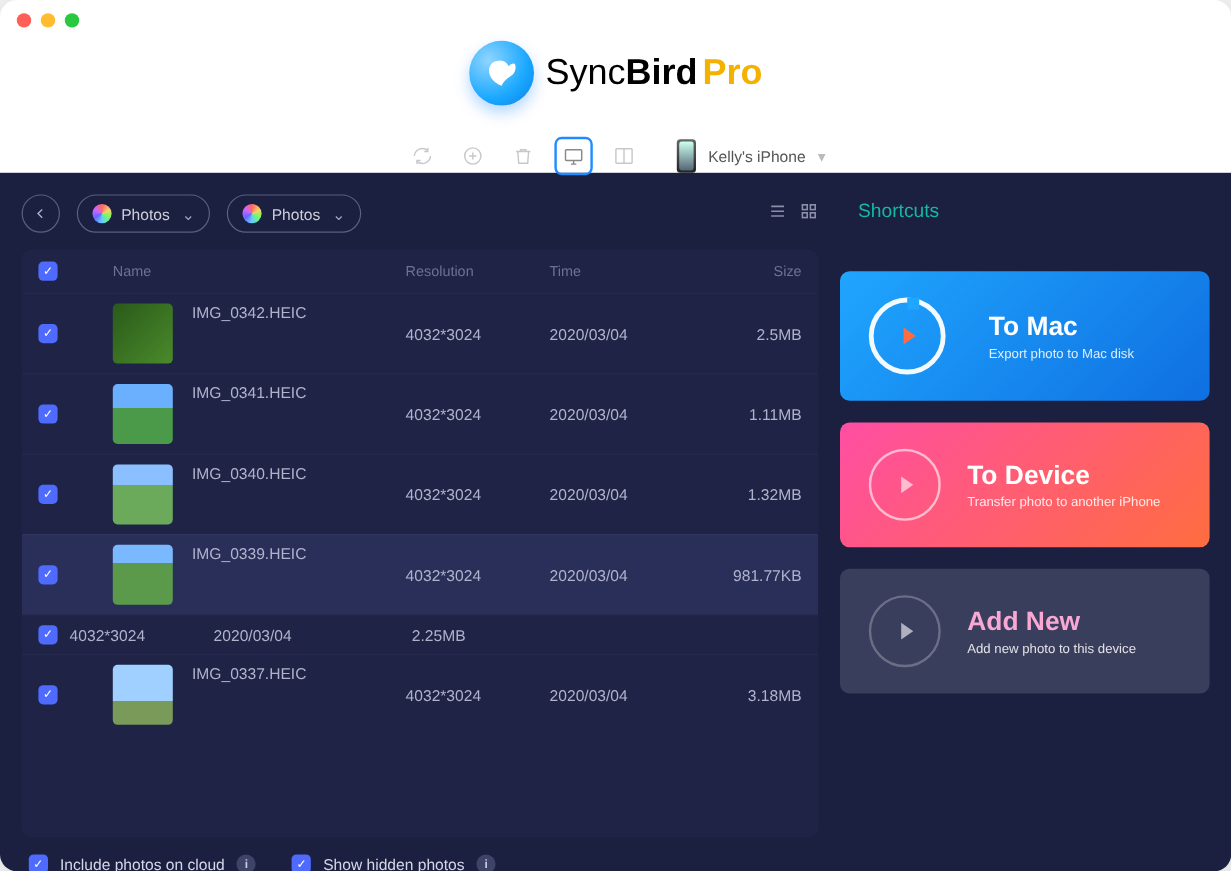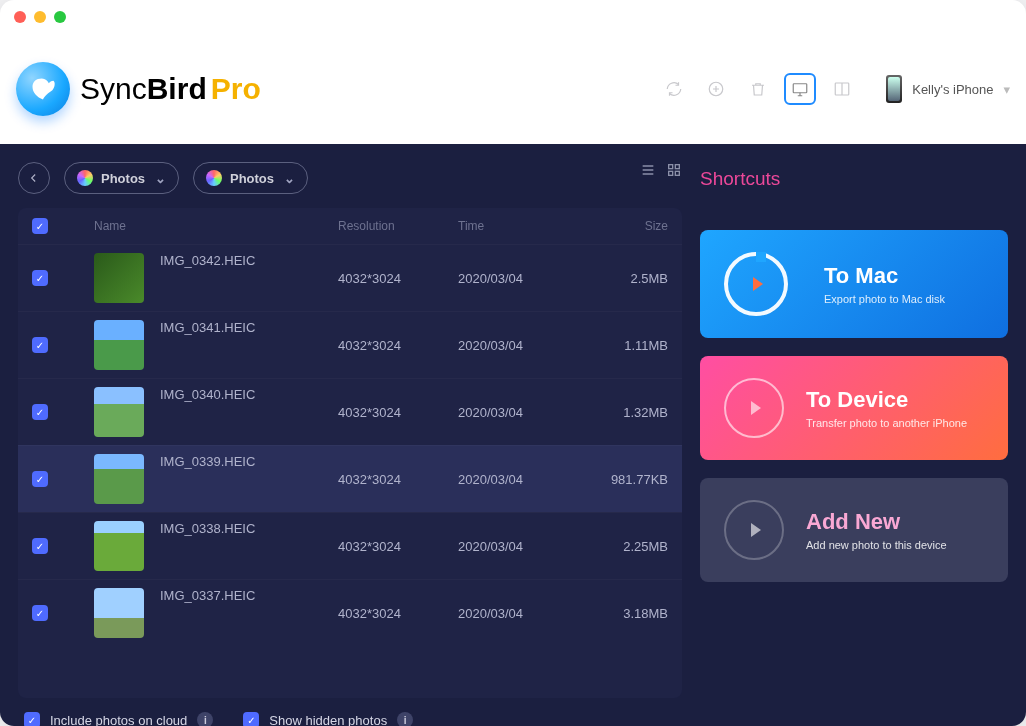--- a/index.html
+++ b/index.html
@@ -2,38 +2,38 @@
 <html><head>
 <meta charset="utf-8">
 <style>
   html,body{margin:0;padding:0;font-family:-apple-system,BlinkMacSystemFont,"Segoe UI",Helvetica,Arial,sans-serif;background:#f5f5f7;}
   .window{width:1026px;height:726px;margin:0 auto;background:#fff;border-radius:14px;box-shadow:0 4px 30px rgba(0,0,0,.15);overflow:hidden;position:relative;}
   .titlebar{height:34px;display:flex;align-items:center;padding:0 14px;gap:8px;}
   .traffic{width:12px;height:12px;border-radius:50%;}
   .tl-red{background:#ff5f57;}
   .tl-yellow{background:#febc2e;}
   .tl-green{background:#28c840;}
-  .header{height:110px;display:flex;align-items:center;padding:0 16px;justify-content:space-between;}
+  .header{height:110px;display:flex;align-items:center;padding:0 36px;justify-content:space-between;flex-direction:column;}
   .logo-wrap{display:flex;align-items:center;gap:10px;}
   .logo-badge{width:54px;height:54px;border-radius:50%;background:radial-gradient(circle at 30% 30%,#8fd5ff,#1aa8ff 60%,#0a7de0);display:flex;align-items:center;justify-content:center;box-shadow:0 6px 12px rgba(0,120,255,.3);}
   .logo-badge svg{width:28px;height:28px;}
   .logo-text{font-size:30px;font-weight:400;color:#000;}
   .logo-text .b{font-weight:700;}
   .logo-text .pro{color:#f5b100;font-weight:700;margin-left:4px;}
   .header-right{display:flex;align-items:center;gap:30px;}
   .tool-icons{display:flex;align-items:center;gap:14px;}
   .tool-btn{width:28px;height:28px;display:flex;align-items:center;justify-content:center;color:#c8c8cc;border-radius:4px;}
   .tool-btn.active{outline:2px solid #1f8bff;color:#888;}
   .device-sel{display:flex;align-items:center;gap:10px;color:#555;font-size:13px;cursor:pointer;}
   .phone-img{width:16px;height:28px;border-radius:3px;background:linear-gradient(#666,#222);position:relative;}
   .phone-img::before{content:'';position:absolute;inset:2px;border-radius:2px;background:linear-gradient(#cfe,#567);}
   .chev{color:#bbb;}
   .body{background:#1b1f40;height:580px;padding:18px 18px 0 18px;color:#cfd0da;display:flex;gap:18px;}
   .left{flex:1;display:flex;flex-direction:column;min-width:0;}
-  .crumbs{display:flex;gap:14px;margin-bottom:14px;font-weight:bold;}
+  .crumbs{display:flex;align-items:center;gap:14px;margin-bottom:14px;}
   .back-btn{width:30px;height:30px;border:1px solid #5b607f;border-radius:50%;display:flex;align-items:center;justify-content:center;color:#aeb0c6;cursor:pointer;}
   .pill{height:30px;border:1px solid #5b607f;border-radius:16px;display:flex;align-items:center;padding:0 12px;gap:8px;color:#cfd0da;font-size:13px;cursor:pointer;}
   .pill .colorwheel{width:16px;height:16px;border-radius:50%;background:conic-gradient(#f66,#fc6,#6f6,#6cf,#66f,#c6f,#f66);}
   .pill .dd{color:#9fa3c0;margin-left:2px;}
   .view-toggle{margin-left:auto;display:flex;gap:10px;color:#8b8fa8;}
   .view-toggle span{cursor:pointer;}
   .table{background:#1f2346;border-radius:8px;flex:1;overflow:hidden;display:flex;flex-direction:column;}
   .thead{display:flex;align-items:center;padding:10px 14px;font-size:12px;color:#6e7290;}
   .col-chk{width:26px;}
   .col-name{flex:1.6;margin-left:36px;}
@@ -42,21 +42,21 @@
   .col-size{width:90px;text-align:right;}
   .rows{flex:1;overflow:auto;}
   .row{display:flex;align-items:center;padding:8px 14px;font-size:13px;color:#b0b3cc;border-top:1px solid rgba(255,255,255,.03);}
   .row.sel{background:#2a2f5a;}
   .row-thumb{width:50px;height:50px;border-radius:4px;margin-right:16px;flex-shrink:0;background:#3a5;}
   .chk{width:16px;height:16px;border-radius:4px;background:#4f6bff;display:flex;align-items:center;justify-content:center;color:#fff;font-size:10px;flex-shrink:0;}
   .row .col-name{display:flex;align-items:flex-start;}
   .footer{display:flex;align-items:center;gap:10px;padding:14px 6px;font-size:13px;color:#d6d7e6;}
   .info-i{width:16px;height:16px;border-radius:50%;background:#3e4368;color:#ccd;display:flex;align-items:center;justify-content:center;font-size:10px;font-weight:700;}
   .right{width:308px;display:flex;flex-direction:column;}
-  .sc-title{font-size:19px;color:#ec4899;margin:6px 0 40px 0;}
+  .sc-title{font-size:16px;color:#14b8a6;margin:6px 0 40px 15px;}
   .card{border-radius:8px;padding:22px 24px;display:flex;align-items:center;gap:22px;margin-bottom:18px;cursor:pointer;}
   .card .ring{width:56px;height:56px;border-radius:50%;display:flex;align-items:center;justify-content:center;position:relative;flex-shrink:0;}
   .card h3{margin:0;font-size:22px;font-weight:600;color:#fff;}
   .card p{margin:4px 0 0 0;font-size:11px;color:rgba(255,255,255,.85);}
   .c-mac{background:linear-gradient(135deg,#1fa6ff,#0f6fe0);gap:36px;}
   .c-mac .ring{border:4px solid rgba(255,255,255,.95);}
   .c-mac .ring::before{content:'';position:absolute;top:-4px;left:50%;width:10px;height:10px;background:#1fa6ff;}
   .c-dev{background:linear-gradient(135deg,#ff4ea3,#ff6d3f);}
   .c-dev .ring{border:2px solid rgba(255,255,255,.6);}
   .c-new{background:#3a3e5d;}
@@ -225,24 +225,20 @@
                 <span>IMG_0339.HEIC</span>
               </div>
               <div class="col-res">4032*3024</div>
               <div class="col-time">2020/03/04</div>
               <div class="col-size">981.77KB</div>
             </div>
             <div class="row">
               <div class="col-chk">
                 <div class="chk">✓</div>
               </div>
-              <div class="col-name">
-                <div class="row-thumb thumb5"></div>
-                <span>IMG_0338.HEIC</span>
-              </div>
               <div class="col-res">4032*3024</div>
               <div class="col-time">2020/03/04</div>
               <div class="col-size">2.25MB</div>
             </div>
             <div class="row">
               <div class="col-chk">
                 <div class="chk">✓</div>
               </div>
               <div class="col-name">
                 <div class="row-thumb thumb6"></div>

